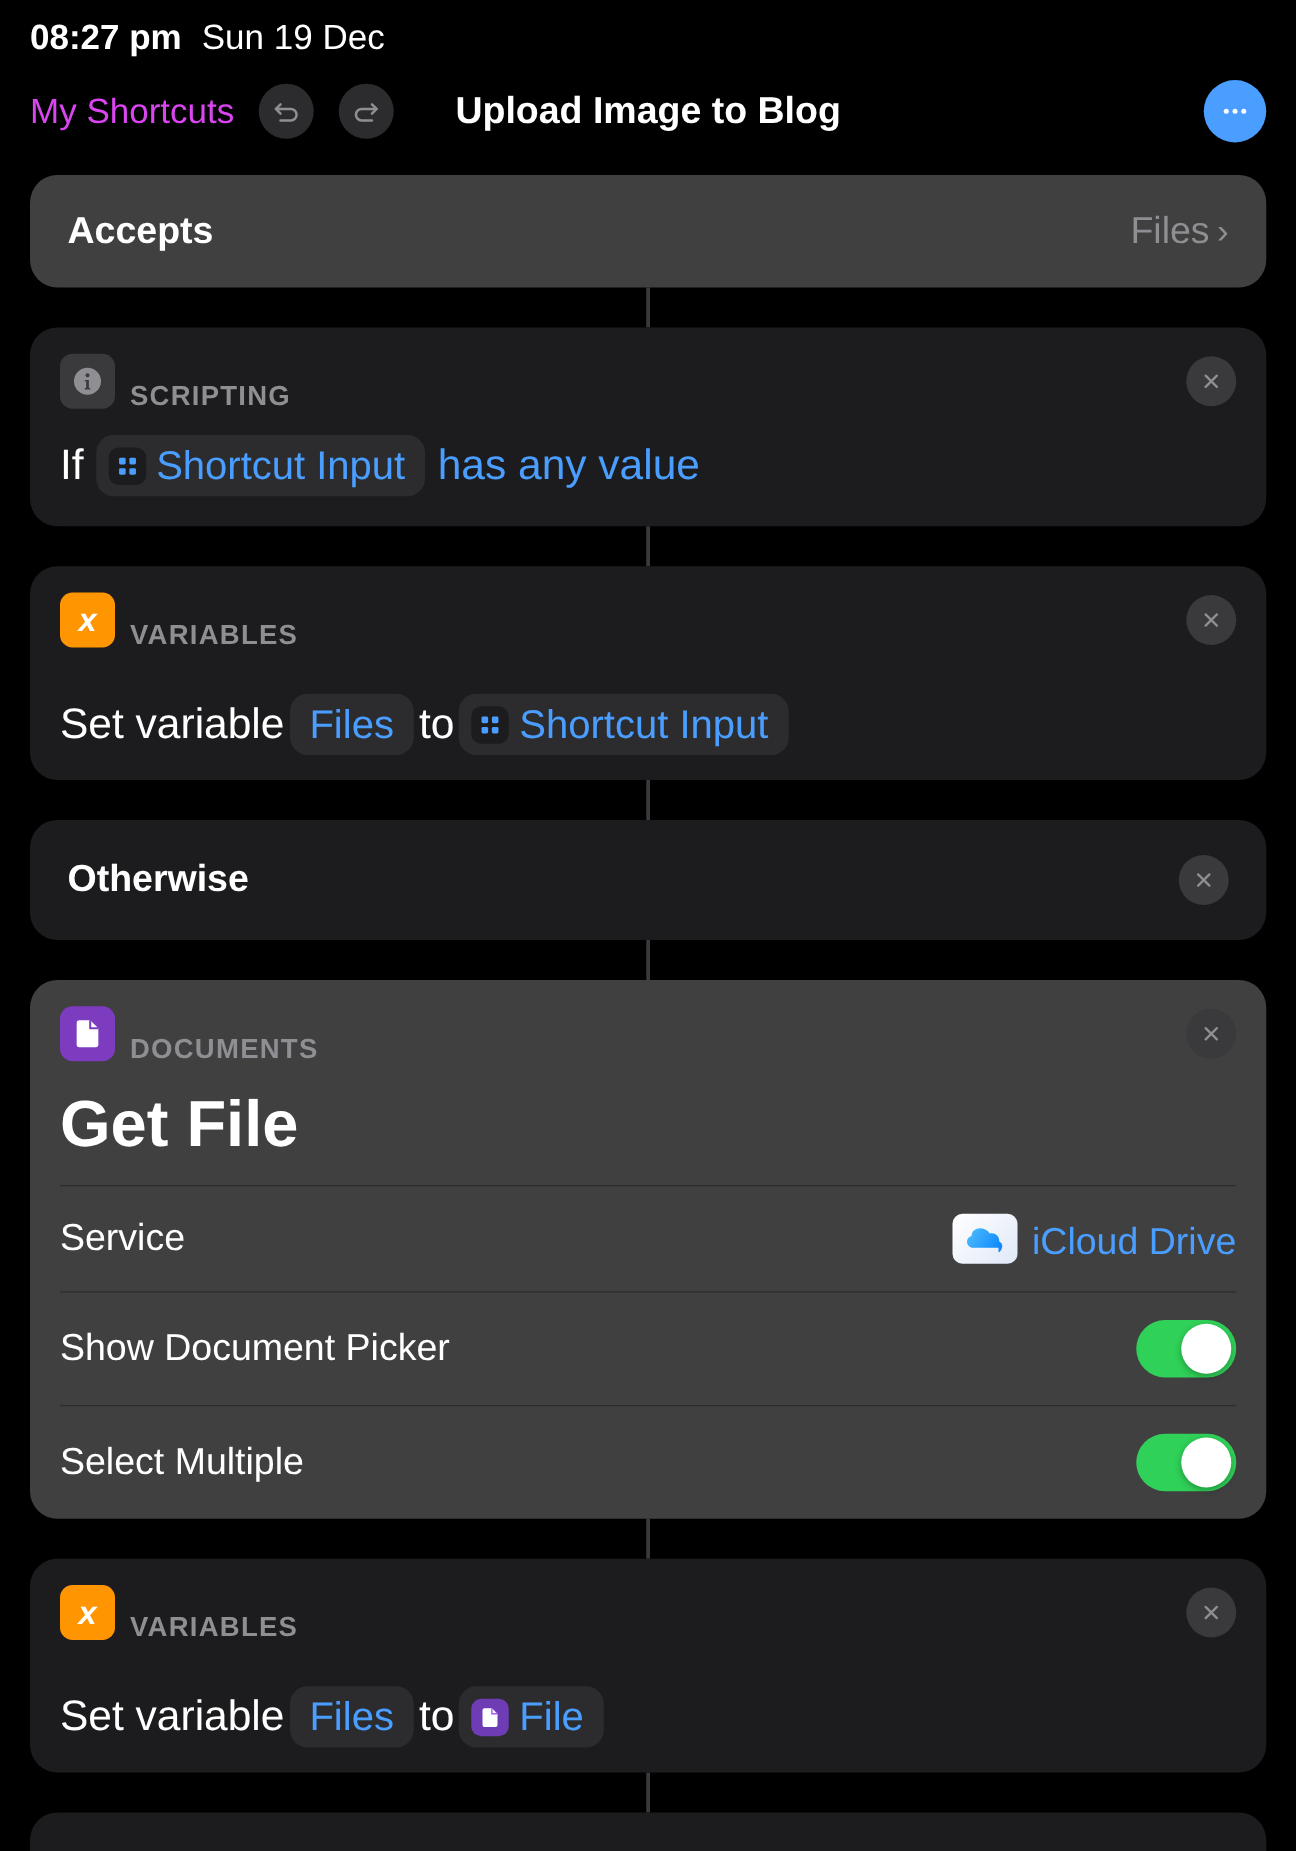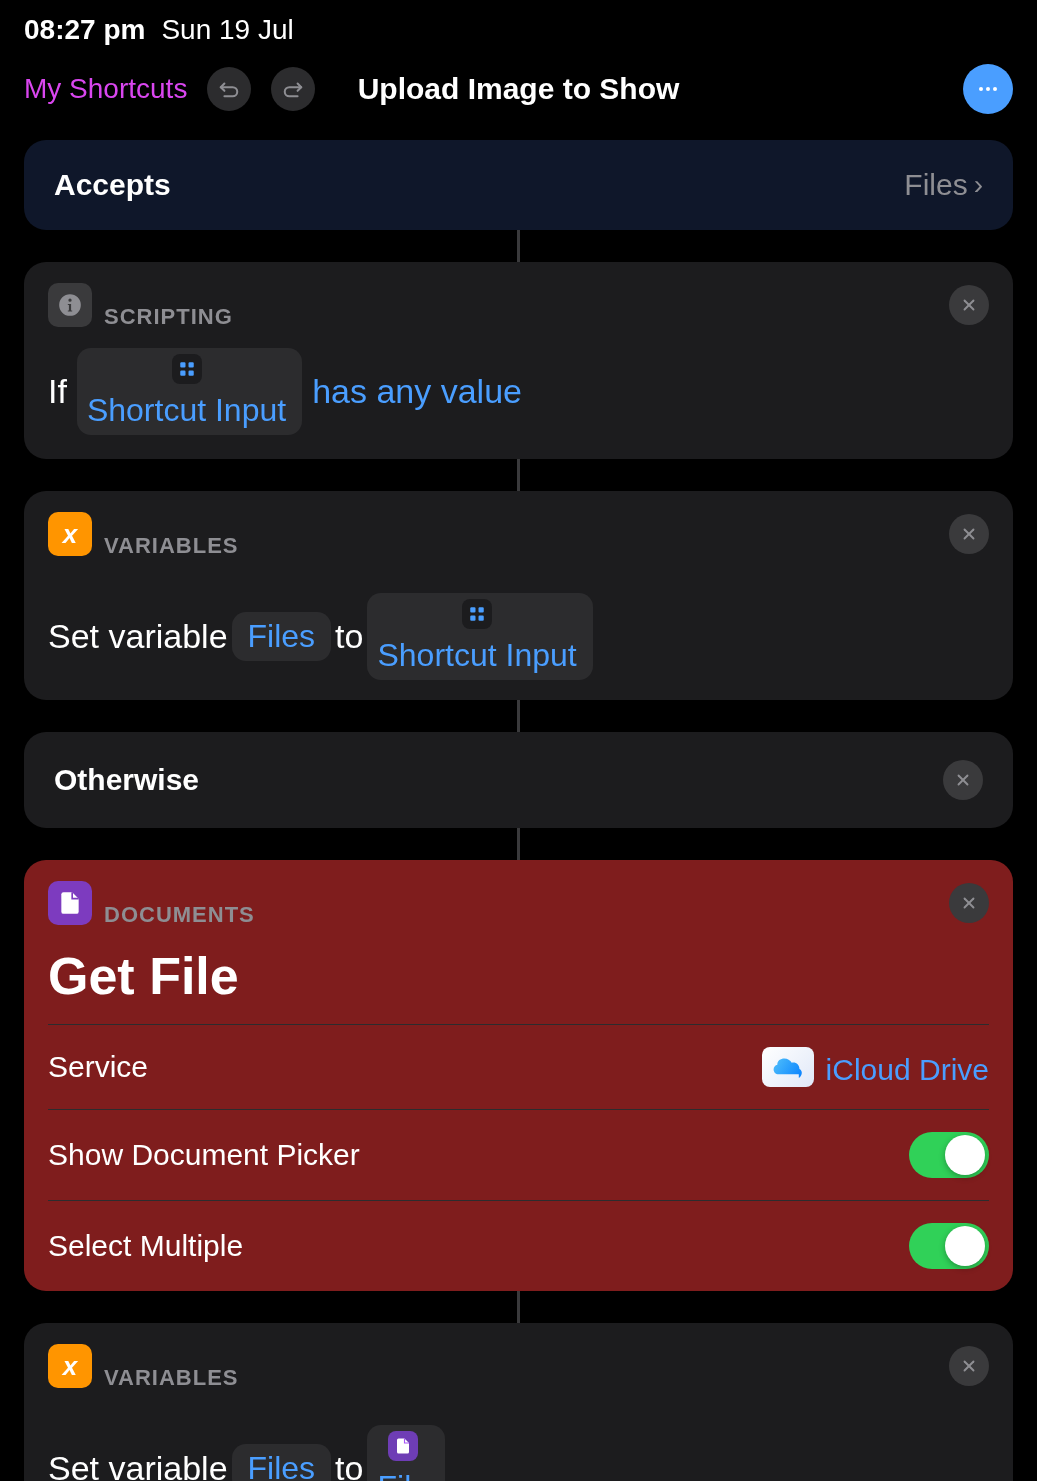--- a/index.html
+++ b/index.html
@@ -80,21 +80,21 @@
     
     .content {
       padding: 12px 24px;
       display: flex;
       flex-direction: column;
       gap: 0;
     }
 
     
     .accepts-card {
-      background: #0f172a;
+      background: #404040;
       border-radius: 22px;
       padding: 28px 30px;
       display: flex;
       align-items: center;
       justify-content: space-between;
       margin-bottom: 0;
     }
     .accepts-label {
       font-size: 30px;
       font-weight: 700;
@@ -170,21 +170,20 @@
     .pill {
       display: inline-flex;
       align-items: center;
       gap: 8px;
       background: #2c2c2e;
       border-radius: 14px;
       padding: 6px 16px 6px 10px;
       font-size: 32px;
       color: #4A9EFF;
       cursor: pointer;
-      flex-direction: column;
     }
     .pill-icon {
       width: 30px;
       height: 30px;
       background: #1c1c1e;
       border-radius: 8px;
       display: flex;
       align-items: center;
       justify-content: center;
       flex-shrink: 0;
@@ -221,21 +220,21 @@
       align-items: center;
       justify-content: center;
     }
     .otherwise-label {
       font-size: 30px;
       font-weight: 700;
     }
 
     
     .documents-card {
-      background: #7f1d1d;
+      background: #404040;
       border-radius: 22px;
       overflow: hidden;
     }
 
     .row-item {
       display: flex;
       align-items: center;
       justify-content: space-between;
       padding: 22px 24px;
     }
@@ -326,40 +325,40 @@
       display: flex;
       align-items: center;
       justify-content: center;
     }
   </style>
 </head>
 <body>
 
 <div class="status-bar">
   <span class="status-time">08:27 pm</span>
-  <span class="status-date">Sun 19 Jul</span>
+  <span class="status-date">Sun 19 Dec</span>
 </div>
 
 <div class="nav-bar">
   <span class="nav-back">My Shortcuts</span>
   <div class="nav-arrows">
     <div class="nav-arrow">
       <svg viewBox="0 0 24 24" fill="none" stroke="#8e8e93" stroke-width="2.2" stroke-linecap="round" stroke-linejoin="round">
         <path d="M3 10h13a5 5 0 0 1 0 10H7"></path>
         <polyline points="7 6 3 10 7 14"></polyline>
       </svg>
     </div>
     <div class="nav-arrow">
       <svg viewBox="0 0 24 24" fill="none" stroke="#8e8e93" stroke-width="2.2" stroke-linecap="round" stroke-linejoin="round">
         <path d="M21 10H8a5 5 0 0 0 0 10h9"></path>
         <polyline points="17 6 21 10 17 14"></polyline>
       </svg>
     </div>
   </div>
-  <div class="nav-title">Upload Image to Show</div>
+  <div class="nav-title">Upload Image to Blog</div>
   <div class="nav-more">
     <svg viewBox="0 0 24 24" fill="#fff" width="24" height="24">
       <circle cx="5" cy="12" r="2"></circle>
         <circle cx="12" cy="12" r="2"></circle>
         <circle cx="19" cy="12" r="2"></circle>
     </svg>
   </div>
 </div>
 
 <div class="content">

